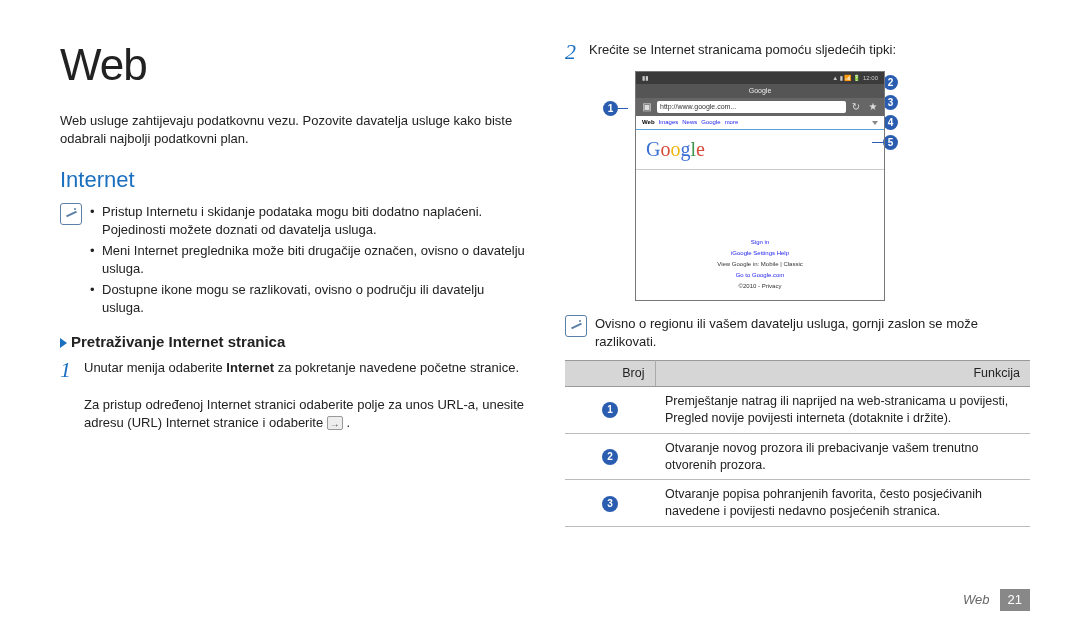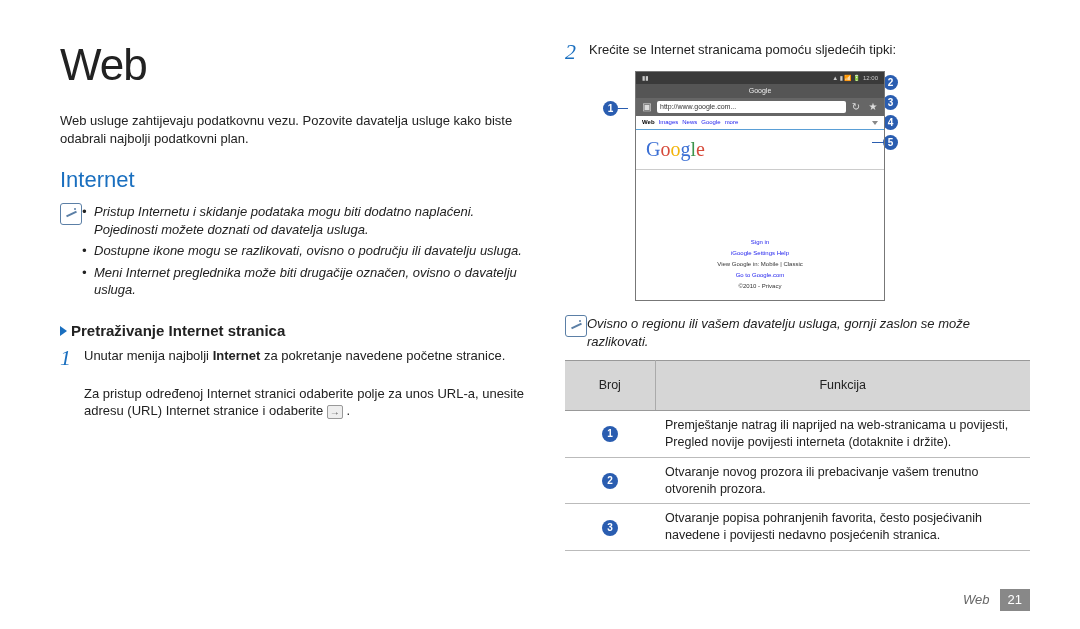--- a/index.html
+++ b/index.html
@@ -30,37 +30,37 @@
   }
   .section-title {
     font-size: 22px;
     color: #1a6fbf;
     font-weight: 400;
     margin: 18px 0 6px;
   }
   .subsection {
     font-size: 15px;
     font-weight: 700;
-    margin: 18px 0 6px;
+    margin: 12px 0 6px;
     display: flex;
     align-items: center;
     gap: 4px;
   }
   .chevron {
     display: inline-block;
     width: 0; height: 0;
     border-top: 5px solid transparent;
     border-bottom: 5px solid transparent;
     border-left: 7px solid #1a6fbf;
   }
   p { margin-bottom: 6px; }
   .note-box {
     display: flex;
+    gap: 8px;
     margin: 8px 0;
-    font-style: italic;
   }
   .note-icon {
     flex-shrink: 0;
     width: 22px; height: 22px;
     border: 1.5px solid #5b7fa6;
     border-radius: 3px;
     position: relative;
     display: flex;
     align-items: center;
     justify-content: center;
@@ -160,23 +160,23 @@
   .phone-wrap { position: relative; margin: 8px 0 14px 60px; }
 
   table.func {
     width: 100%;
     border-collapse: collapse;
     margin-top: 10px;
     font-size: 12.5px;
   }
   table.func th {
     background: #d6d6d6;
-    text-align: center;
+    text-align: right;
     font-weight: 400;
-    padding: 16px 10px;
+    padding: 4px 10px;
     border-top: 1px solid #999;
     border-bottom: 1px solid #999;
   }
   table.func th:first-child { width: 90px; border-right: 1px solid #aaa;}
   table.func td {
     padding: 6px 10px;
     border-bottom: 1px solid #bbb;
     vertical-align: middle;
   }
   table.func td:first-child { text-align: center; border-right: 0; }
@@ -212,34 +212,34 @@
   <div class="col">
     <h1 class="title">Web</h1>
     <p>Web usluge zahtijevaju podatkovnu vezu. Pozovite davatelja usluge kako biste odabrali najbolji podatkovni plan.</p>
 
     <h2 class="section-title">Internet</h2>
 
     <div class="note-box">
       <div class="note-icon"></div>
       <ul class="bullets">
         <li>Pristup Internetu i skidanje podataka mogu biti dodatno naplaćeni. Pojedinosti možete doznati od davatelja usluga.</li>
+        <li>Meni Internet preglednika može biti drugačije označen, ovisno o davatelju usluga.</li>
         <li>Dostupne ikone mogu se razlikovati, ovisno o području ili davatelju usluga.</li>
-        <li>Meni Internet preglednika može biti drugačije označen, ovisno o davatelju usluga.</li>
       </ul>
     </div>
 
     <div class="subsection">
       <span class="chevron"></span>
       <span>Pretraživanje Internet stranica</span>
     </div>
 
     <div class="step">
       <div class="step-num">1</div>
       <div class="step-body">
-        <span>Unutar menija najbolji </span><b>Internet</b><span> za pokretanje navedene početne stranice.</span>
+        <span>Unutar menija odaberite </span><b>Internet</b><span> za pokretanje navedene početne stranice.</span>
         <div class="indent">
           <span>Za pristup određenoj Internet stranici odaberite polje za unos URL-a, unesite adresu (URL) Internet stranice i odaberite </span>
           <span class="go-btn">→</span>
           <span> .</span>
         </div>
       </div>
     </div>
   </div>
 
   <div class="col">

